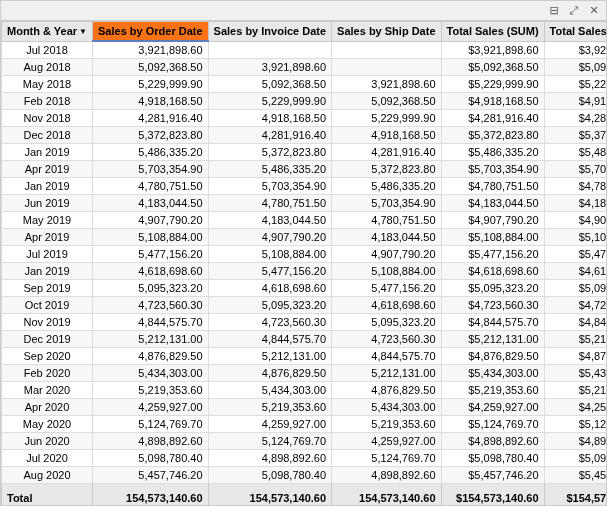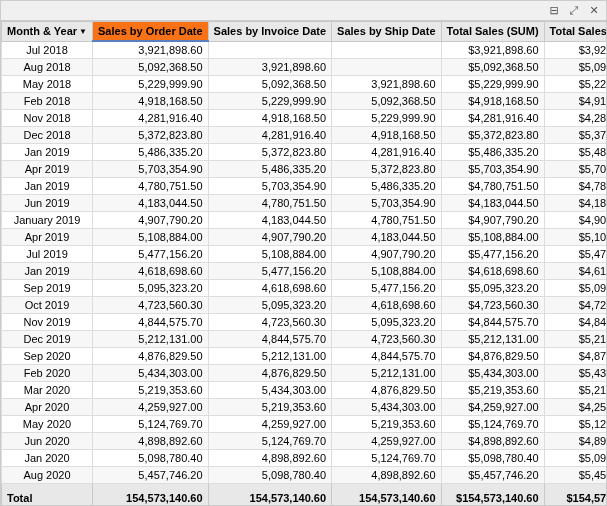--- a/index.html
+++ b/index.html
@@ -217,21 +217,21 @@
     </tr>
           <tr>
       <td>Jun 2019</td>
       <td>4,183,044.50</td>
       <td>4,780,751.50</td>
       <td>5,703,354.90</td>
       <td>$4,183,044.50</td>
       <td>$4,183,044.50</td>
     </tr>
           <tr>
-      <td>January 2019</td>
+      <td>May 2019</td>
       <td>4,907,790.20</td>
       <td>4,183,044.50</td>
       <td>4,780,751.50</td>
       <td>$4,907,790.20</td>
       <td>$4,907,790.20</td>
     </tr>
           <tr>
       <td>Apr 2019</td>
       <td>5,108,884.00</td>
       <td>4,907,790.20</td>
@@ -329,21 +329,21 @@
     </tr>
           <tr>
       <td>Jun 2020</td>
       <td>4,898,892.60</td>
       <td>5,124,769.70</td>
       <td>4,259,927.00</td>
       <td>$4,898,892.60</td>
       <td>$4,898,892.60</td>
     </tr>
           <tr>
-      <td>Jan 2020</td>
+      <td>Jul 2020</td>
       <td>5,098,780.40</td>
       <td>4,898,892.60</td>
       <td>5,124,769.70</td>
       <td>$5,098,780.40</td>
       <td>$5,098,780.40</td>
     </tr>
           <tr>
       <td>Aug 2020</td>
       <td>5,457,746.20</td>
       <td>5,098,780.40</td>

